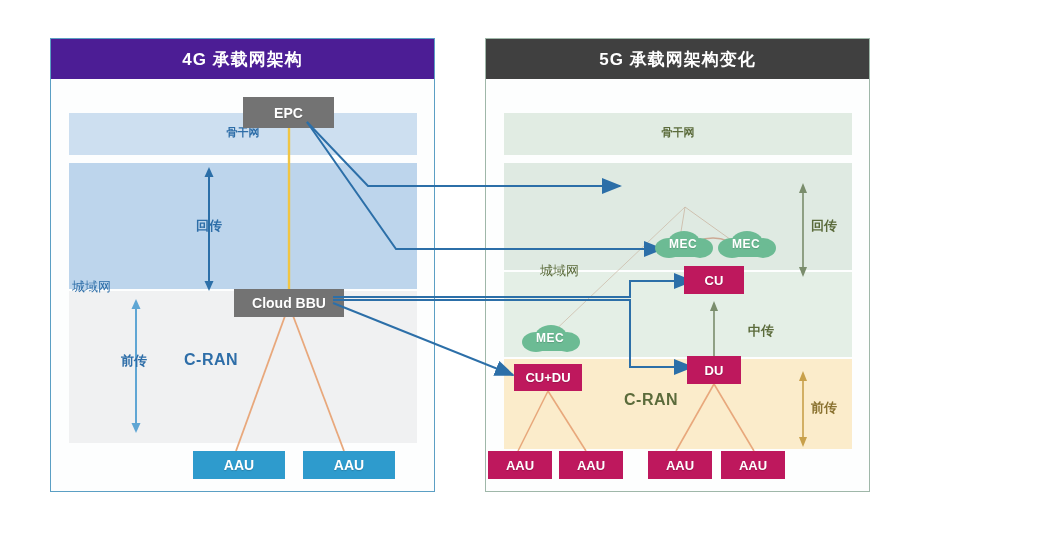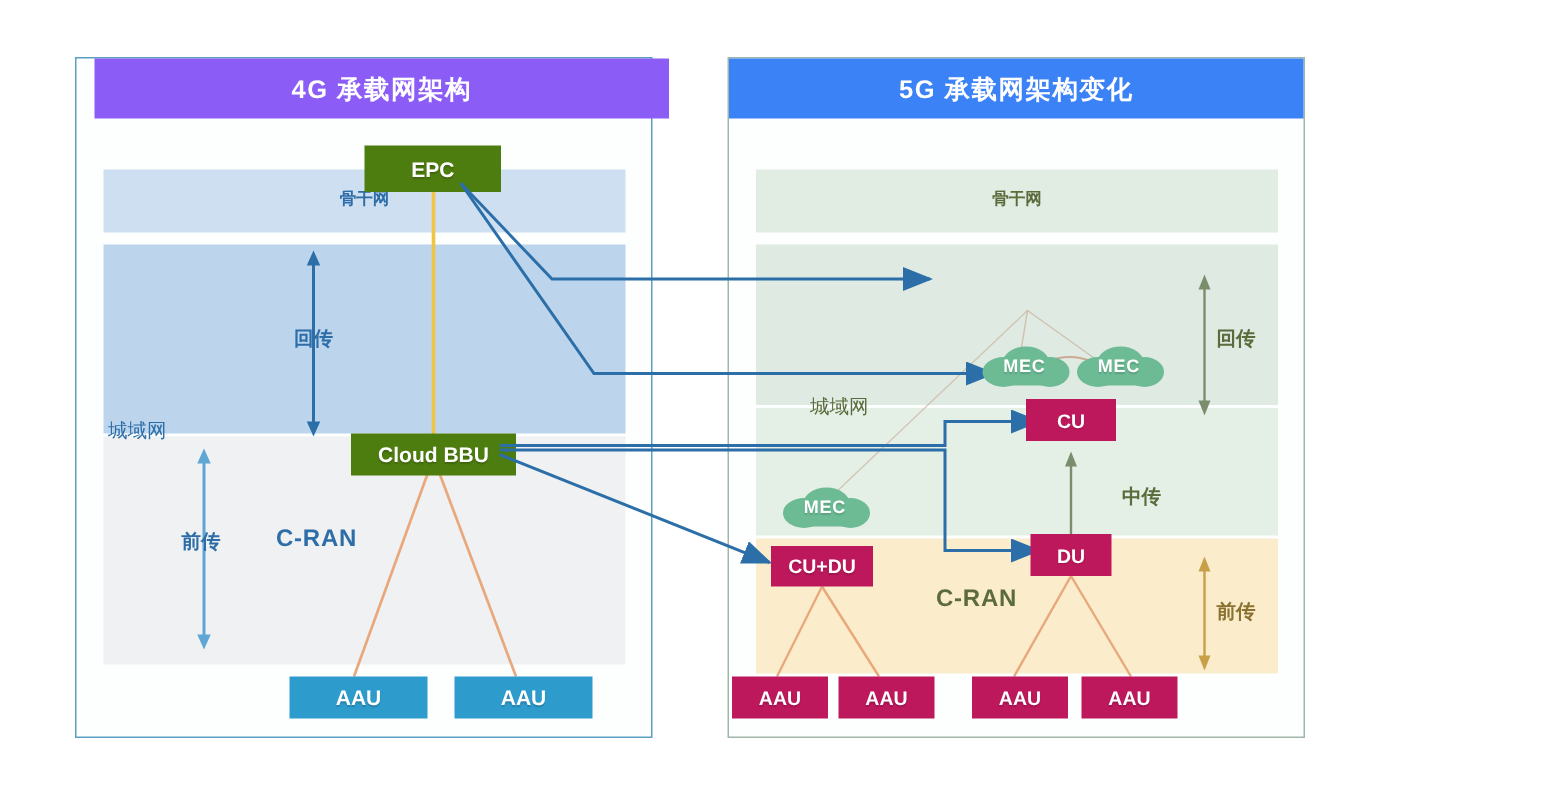--- a/index.html
+++ b/index.html
@@ -5,22 +5,22 @@
   html,body{margin:0;padding:0;background:#ffffff;}
   body{width:1039px;height:534px;font-family:"Liberation Sans","DejaVu Sans",sans-serif;overflow:hidden;}
   #stage{position:relative;width:1039px;height:534px;background:#fff;}
 
   .panel{position:absolute;background:#fdfefe;box-sizing:border-box;}
   .panel-4g{left:50px;top:38px;width:385px;height:454px;border:1.6px solid #5b9fc4;}
   .panel-5g{left:485px;top:38px;width:385px;height:454px;border:1.6px solid #9fb7a9;}
 
   .panel-header{position:absolute;left:0;top:0;width:100%;height:40px;display:flex;align-items:center;justify-content:center;
     color:#ffffff;font-size:17px;font-weight:bold;letter-spacing:1px;}
-  .hdr-4g{background:#8b5cf6;margin-left:12px;}
-  .hdr-5g{background:#3b82f6;}
+  .hdr-4g{background:#4c1d95;}
+  .hdr-5g{background:#404040;}
 
   .band{position:absolute;box-sizing:border-box;}
 
   
   .b4-backbone{left:18px;top:74px;width:348px;height:42px;background:#cddff0;}
   .b4-backhaul{left:18px;top:124px;width:348px;height:126px;background:#bdd5ec;}
   .b4-cran{left:18px;top:252px;width:348px;height:152px;background:#f0f1f2;}
 
   
   .b5-backbone{left:18px;top:74px;width:348px;height:42px;background:#e1ece3;}
@@ -38,21 +38,21 @@
   .metro-4g{left:72px;top:278px;color:#2e6ea8;}
   .metro-5g{left:540px;top:262px;color:#5b6b3b;}
 
   .haul-label{position:absolute;font-size:13px;font-weight:bold;}
   .hl-blue{color:#2e6ea8;}
   .hl-green{color:#5b6b3b;}
 
   .node{position:absolute;box-sizing:border-box;display:flex;align-items:center;justify-content:center;
     color:#ffffff;font-weight:bold;text-shadow:0 1px 1px rgba(0,0,0,.18);}
   .node-blue-dark{background:#2e9bcd;font-size:14px;}
-  .node-blue-mid{background:#4d7c0f;font-size:14px;}
+  .node-blue-mid{background:#737373;font-size:14px;}
   .node-green{background:#be185d;font-size:13px;}
 
   .cloud{position:absolute;display:flex;align-items:center;justify-content:center;
     color:#ffffff;font-weight:bold;font-size:12px;letter-spacing:.5px;text-shadow:0 1px 1px rgba(0,0,0,.15);z-index:6;}
   .cloud svg{position:absolute;left:0;top:0;}
   .cloud span{position:relative;z-index:2;}
 
   svg.overlay{position:absolute;left:0;top:0;width:1039px;height:534px;pointer-events:none;}
   svg.panel-ov{position:absolute;left:0;top:0;width:385px;height:454px;pointer-events:none;}
 </style>

